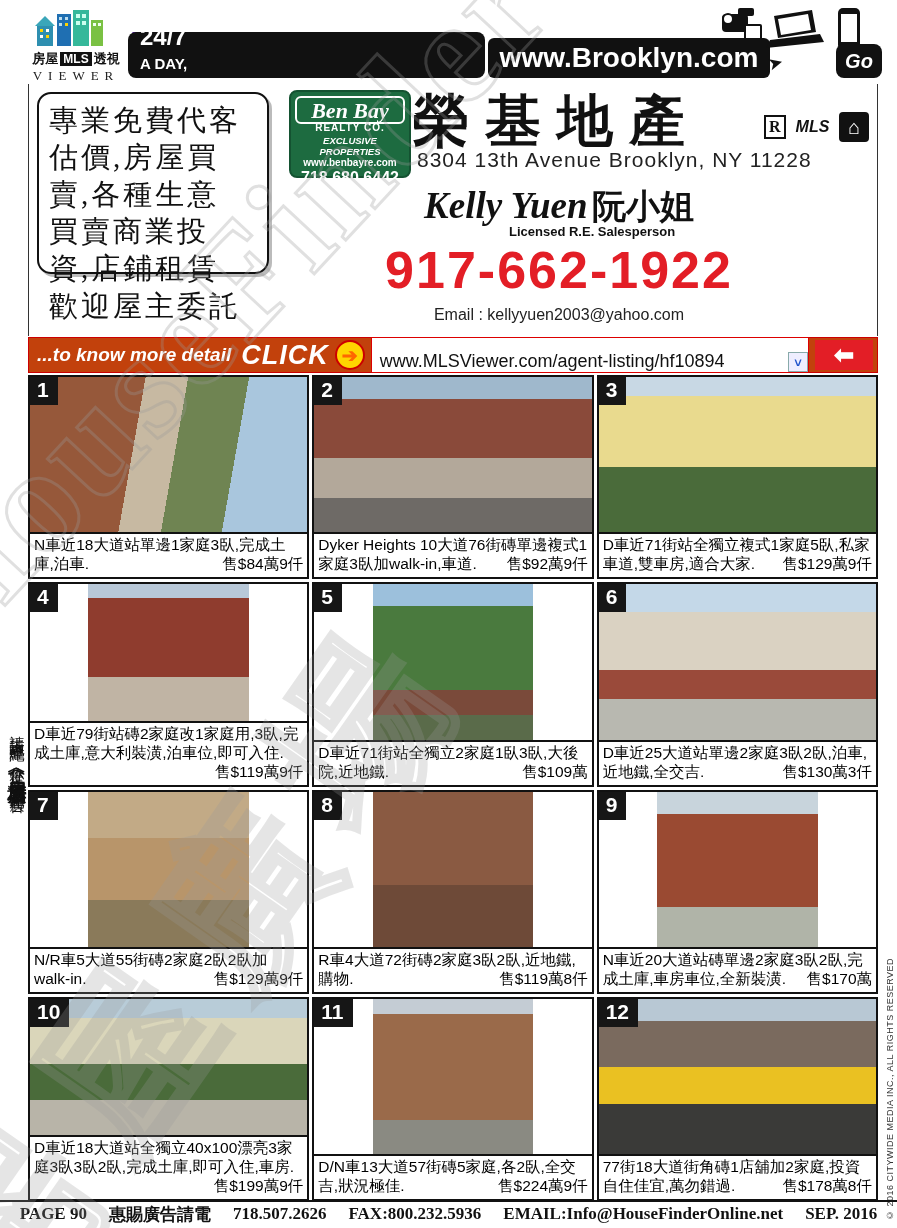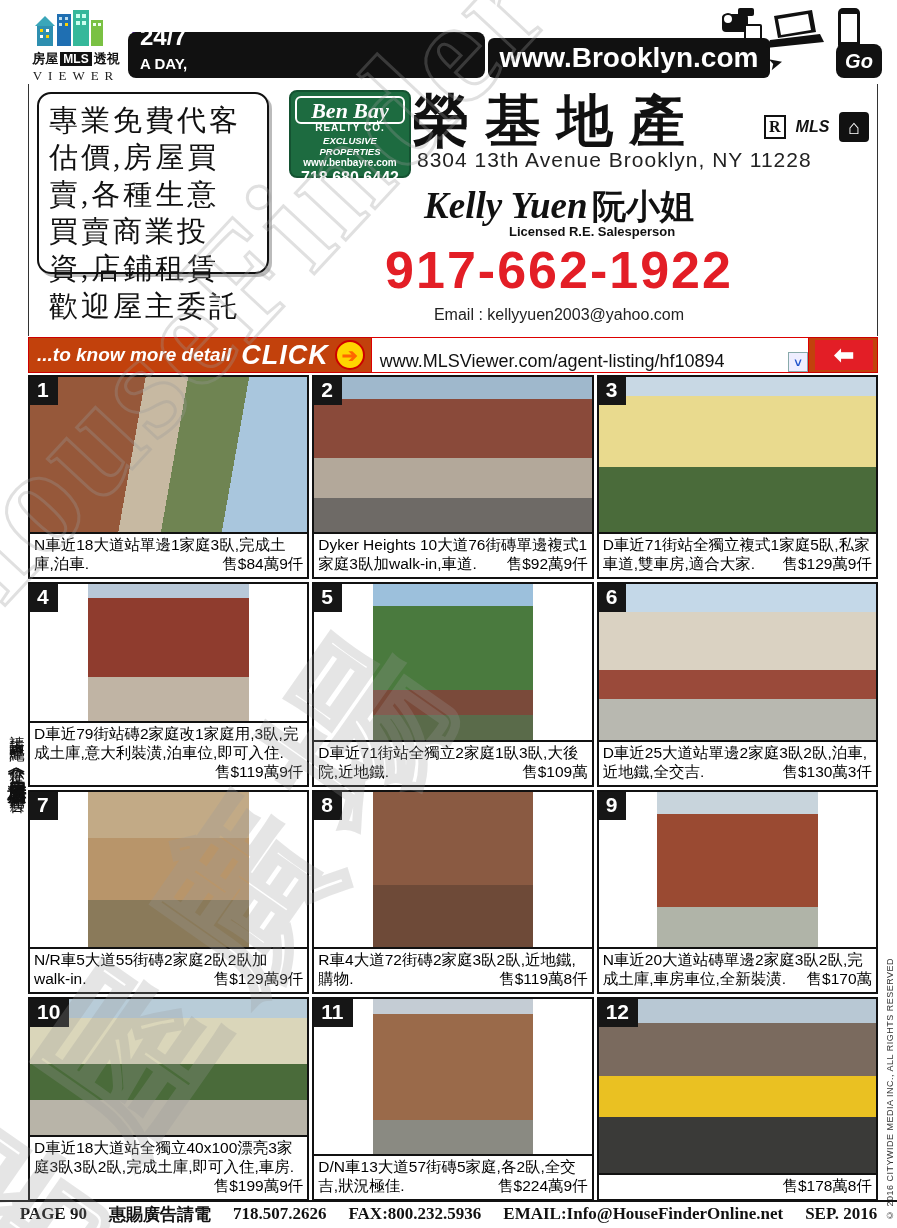--- a/index.html
+++ b/index.html
@@ -332,20 +332,21 @@
         <span class="price">售$224萬9仟</span>
       </div>
     </div>
 
     <div class="cell">
       <div class="photo-wrap">
         <div class="badge">12</div>
         <div class="photo ph-deli"></div>
       </div>
       <div class="cap">
+        <span class="desc">77街18大道街角磚1店舖加2家庭,投資自住佳宜,萬勿錯過.</span>
         <span class="price">售$178萬8仟</span>
       </div>
     </div>
   </div>
 
   <div class="side-left">
     <span>請告訴地產經紀:你是從</span><span class="mag">《房屋廣場》</span><span>雜誌看見此廣告!</span>
   </div>
   <div class="side-right">© 2016 CITYWIDE MEDIA INC., ALL RIGHTS RESERVED</div>
 

